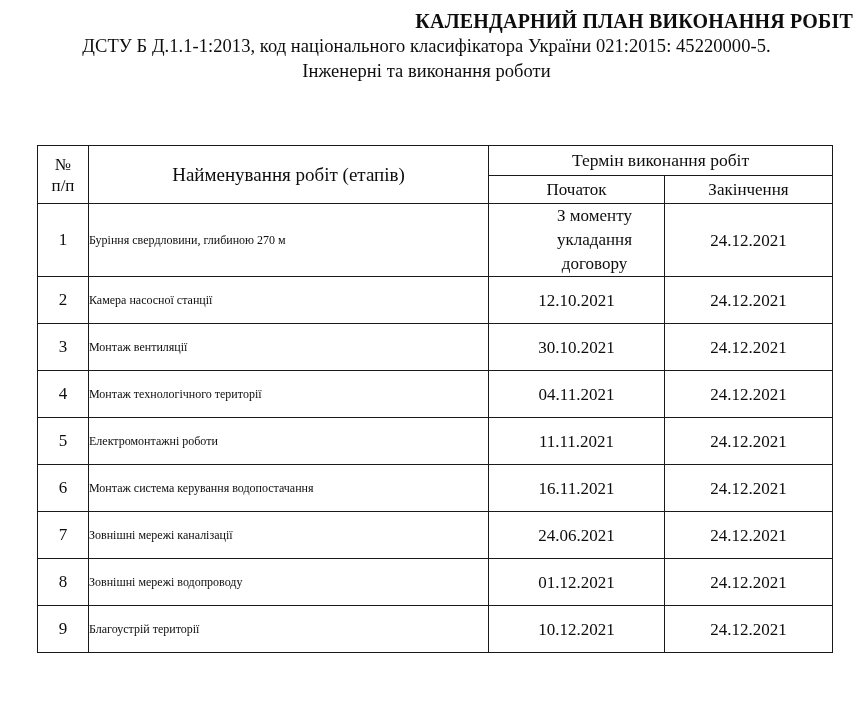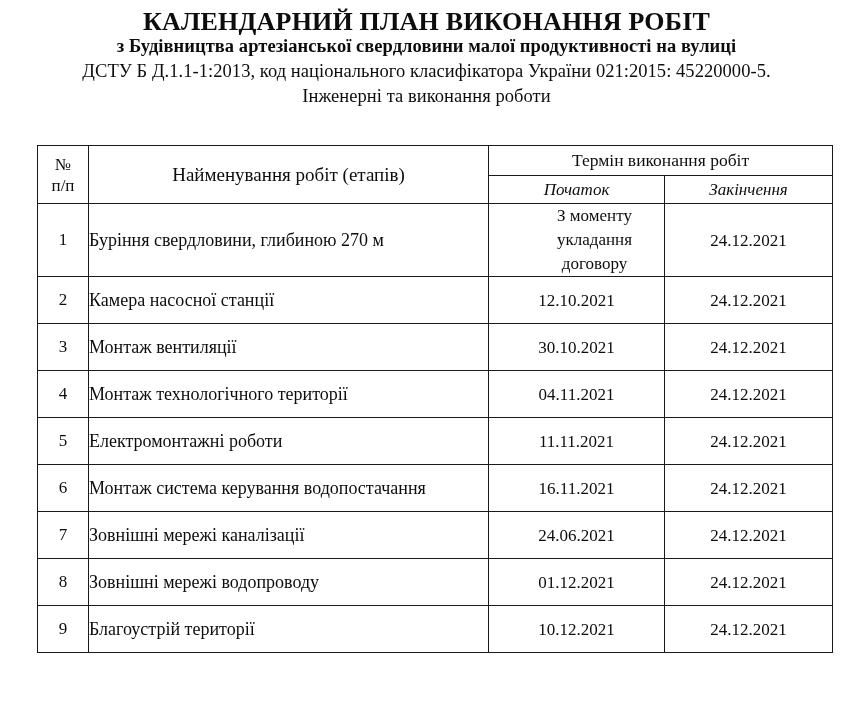--- a/index.html
+++ b/index.html
@@ -30,22 +30,23 @@
     text-align: center;
   }
   .title-line {
     display: block;
     text-align: center;
     line-height: 25px;
     white-space: nowrap;
   }
   .title-main {
     font-weight: bold;
-    font-size: 26px;
+    font-size: 20px;
     letter-spacing: 0.2px;
+    text-align: right;
   }
   .title-sub {
     font-weight: bold;
     font-size: 18.5px;
     letter-spacing: 0.05px;
   }
   .title-norm {
     font-weight: normal;
     font-size: 18.5px;
     letter-spacing: 0.05px;
@@ -86,32 +87,32 @@
   .th-end {
     font-weight: bold;
     text-align: center;
     font-size: 17px;
     line-height: 21px;
   }
   .th-num   { height: 56px; }
   .th-name  { height: 56px; font-size: 19px; }
   .th-term  { height: 29px; font-size: 17.5px; margin-top: 12px; }
   .th-start,
-  .th-end   { height: 27px; font-size: 17px; font-style: italic; }
+  .th-end   { height: 27px; font-size: 17px; }
 
   
   .cell-num {
     text-align: center;
     font-weight: bold;
     font-size: 17px;
   }
   .cell-name {
     text-align: left;
     padding-left: 10px;
-    font-size: 18px;
+    font-size: 12px;
     line-height: 21px;
   }
   .cell-date {
     text-align: center;
     font-size: 17px;
     line-height: 23px;
     vertical-align: top;
     padding-top: 3px;
   }
   .cell-date.multi {
@@ -123,21 +124,20 @@
 
   .date-line { display: block; }
 </style>
 </head>
 <body>
 
 <div class="page">
 
   <div class="doc-header">
     <span class="title-line title-main">КАЛЕНДАРНИЙ ПЛАН ВИКОНАННЯ РОБІТ</span>
-    <span class="title-line title-sub">з Будівництва артезіанської свердловини малої продуктивності на вулиці</span>
     <span class="title-line title-norm">ДСТУ Б Д.1.1-1:2013, код національного класифікатора України 021:2015: 45220000-5.</span>
     <span class="title-line title-norm">Інженерні та виконання роботи</span>
   </div>
 
   <div class="table-wrap">
     <table class="plan">
       <colgroup>
         <col class="c-num">
         <col class="c-name">
         <col class="c-start">

